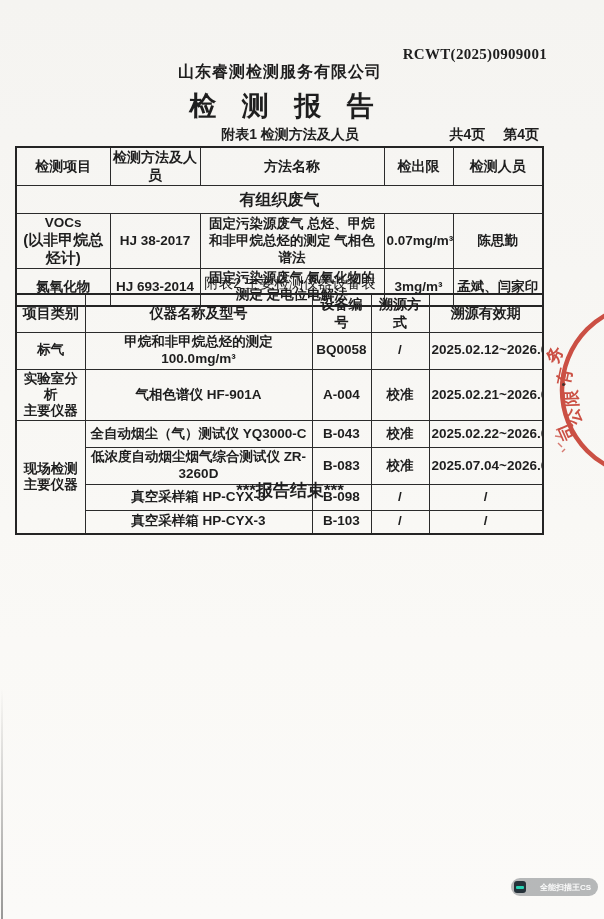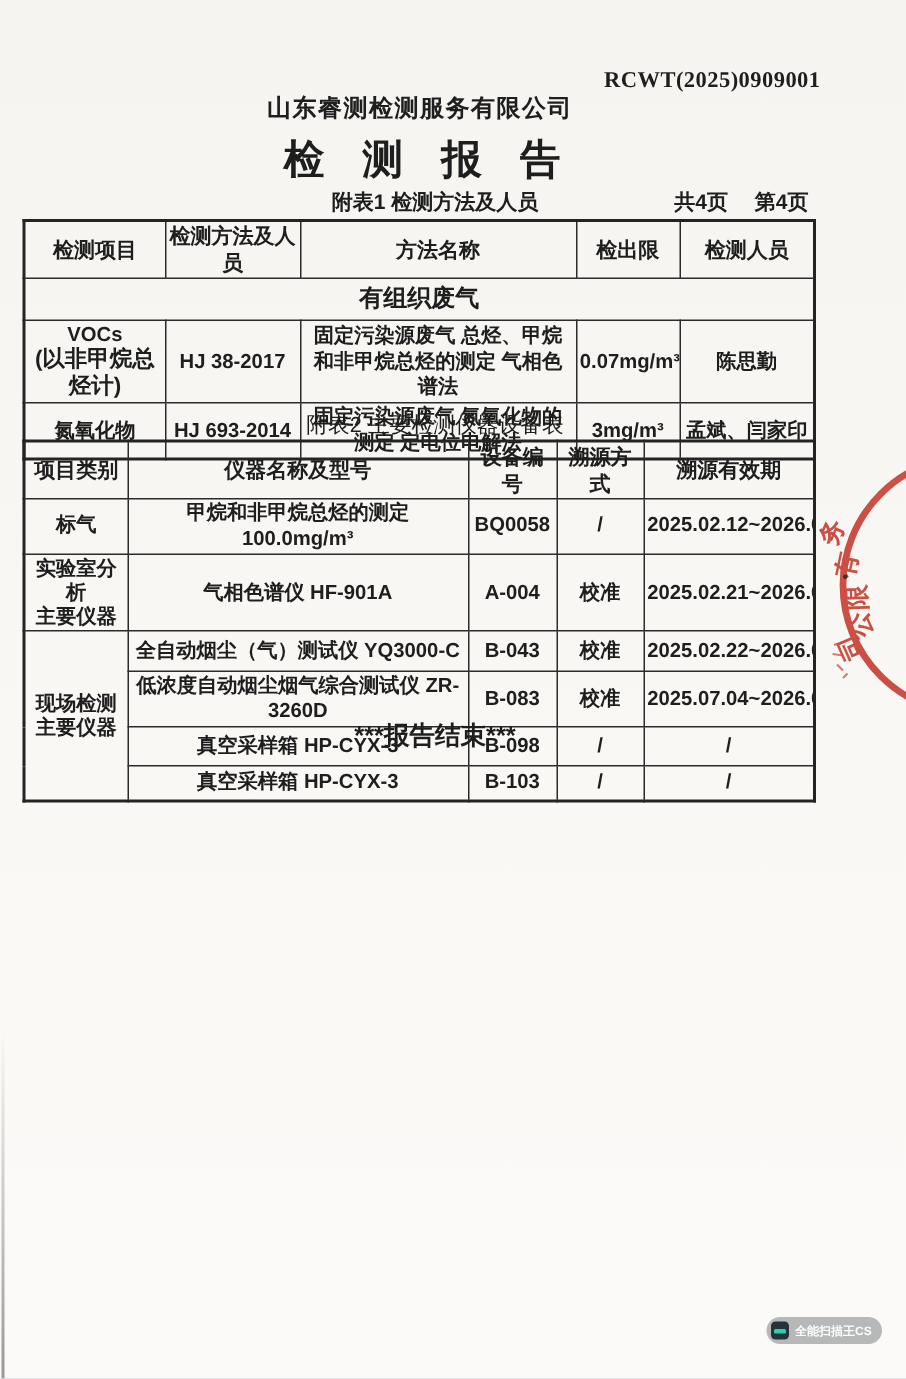--- a/index.html
+++ b/index.html
@@ -62,21 +62,21 @@
   }
   .end-note {
     position:absolute; top:479px; left:15px; width:550px;
     text-align:center; font-size:17px; font-weight:700;
   }
   .stamp { position:absolute; left:528px; top:310px; width:76px; height:170px; pointer-events:none; }
   .speck { position:absolute; left:562px; top:383px; width:3px; height:3px; background:#2a2a2a; border-radius:50%; opacity:.85; }
   .scan-edge { position:absolute; left:1px; top:688px; width:2px; height:231px; background:linear-gradient(180deg, rgba(90,90,90,0), rgba(70,70,70,.55)); }
   .watermark {
     position:absolute; left:511px; top:878px; height:18px;
-    display:flex; align-items:center; gap:4px;
+    display:flex; align-items:center; gap:14px;
     background:rgba(125,130,133,0.55); border-radius:9px;
     padding:0 7px 0 3px;
   }
   .wm-icon {
     width:12px; height:12px; border-radius:3px; background:#26323a;
     position:relative; flex:0 0 auto;
   }
   .wm-icon::after {
     content:""; position:absolute; left:2px; top:5px; width:8px; height:3px;
     background:#27d3b4; border-radius:1px;

